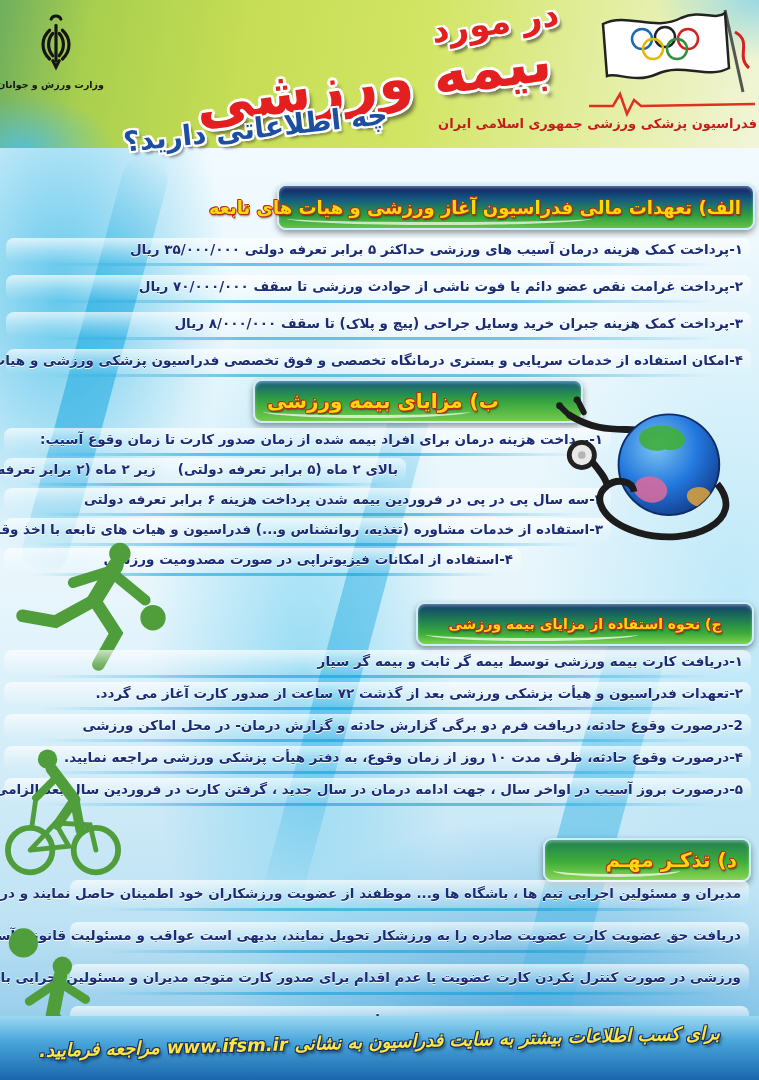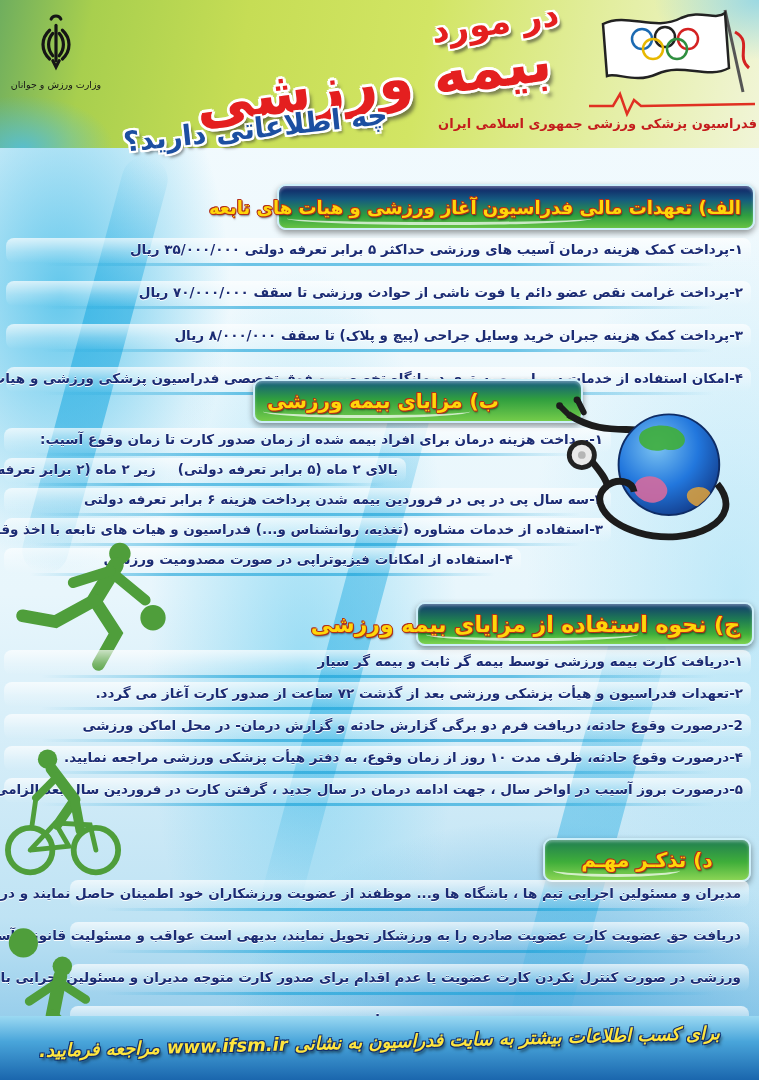--- a/index.html
+++ b/index.html
@@ -29,21 +29,21 @@
   .t-about{position:absolute;top:2px;right:200px;transform:rotate(-8deg);
     font-size:34px;font-weight:bold;color:#e41f1f;white-space:nowrap;
     text-shadow:-2px 0 0 #fff,2px 0 0 #fff,0 -2px 0 #fff,0 2px 0 #fff,-2px -2px 0 #fff,2px 2px 0 #fff,-2px 2px 0 #fff,2px -2px 0 #fff,3px 5px 3px rgba(40,40,40,.55);}
   .t-main{position:absolute;top:26px;right:208px;transform:rotate(-7deg);transform-origin:right center;
     font-size:58px;font-weight:bold;color:#e41f1f;white-space:nowrap;
     text-shadow:-3px 0 0 #fff,3px 0 0 #fff,0 -3px 0 #fff,0 3px 0 #fff,-2px -2px 0 #fff,2px 2px 0 #fff,-2px 2px 0 #fff,2px -2px 0 #fff,4px 6px 4px rgba(40,40,40,.55);}
   .t-sub{position:absolute;top:98px;right:372px;transform:rotate(-6deg);transform-origin:right center;
     font-size:28px;font-weight:bold;color:#1c4fa1;white-space:nowrap;
     text-shadow:-2px 0 0 #fff,2px 0 0 #fff,0 -2px 0 #fff,0 2px 0 #fff,-2px -2px 0 #fff,2px 2px 0 #fff,-2px 2px 0 #fff,2px -2px 0 #fff,3px 4px 3px rgba(40,40,40,.5);}
   .ministry{position:absolute;top:14px;left:8px;width:96px;text-align:center;}
-  .ministry .cap{font-size:9.5px;font-weight:normal;color:#161616;margin-top:3px;white-space:nowrap;}
+  .ministry .cap{font-size:9.5px;font-weight:bold;color:#161616;margin-top:3px;white-space:nowrap;}
   .federation{position:absolute;top:4px;right:2px;width:170px;height:142px;}
   .smfiri{position:absolute;top:76px;left:0;right:8px;text-align:center;font-size:25px;font-weight:bold;
     font-style:italic;color:#2a3f9d;letter-spacing:2px;direction:ltr;
     text-shadow:1px 1px 0 #aac,2px 2px 3px rgba(0,0,0,.35);}
   .ecg{position:absolute;top:84px;left:0;width:170px;height:32px;}
   .fed-cap{position:absolute;top:112px;left:0;right:0;text-align:center;font-size:13px;font-weight:bold;color:#c41d1d;white-space:nowrap;}
 
   
   .banner{position:absolute;border:2px solid #cdeef9;border-radius:9px;display:flex;align-items:center;
     box-shadow:0 3px 6px rgba(0,0,0,.4), inset 0 2px 3px rgba(255,255,255,.35);}
@@ -52,29 +52,29 @@
   .banner .bt{width:100%;padding:0 12px;font-weight:bold;color:#ffd60a;white-space:nowrap;
     text-shadow:-1px 0 0 #b3301a,1px 0 0 #b3301a,0 -1px 0 #b3301a,0 1px 0 #b3301a,1px 1px 0 #b3301a,-1px -1px 0 #b3301a,1px 2px 2px rgba(0,0,0,.5);}
   .banner-a{top:184px;right:4px;width:474px;height:42px;
     background:linear-gradient(180deg,#111d63 0%, #155a80 32%, #2f9e3f 70%, #66c344 100%);}
   .banner-a .bt{font-size:18px;text-align:right;}
   .banner-b{top:379px;right:176px;width:326px;height:40px;
     background:linear-gradient(180deg,#155a80 0%, #2f9e3f 45%, #74cc4a 100%);}
   .banner-b .bt{font-size:20px;text-align:left;}
   .banner-c{top:602px;right:5px;width:334px;height:40px;
     background:linear-gradient(180deg,#123a70 0%, #1f7d52 40%, #3fae3a 75%, #7ed34f 100%);}
-  .banner-c .bt{font-size:22px;text-align:center;}
+  .banner-c .bt{font-size:14px;text-align:center;}
   .banner-d{top:838px;right:8px;width:204px;height:40px;
     background:linear-gradient(180deg,#1f7d52 0%, #3fae3a 55%, #8ad455 100%);}
-  .banner-d .bt{font-size:20px;text-align:center;}
+  .banner-d .bt{font-size:20px;}
 
   
   .lines{position:absolute;text-align:right;}
   .line{position:relative;font-weight:bold;color:#1b2c74;font-size:13.5px;line-height:21px;
-    margin-bottom:18px;padding:1px 8px 3px;white-space:nowrap;border-radius:8px;
+    margin-bottom:12px;padding:1px 8px 3px;white-space:nowrap;border-radius:8px;
     text-shadow:0 1px 0 rgba(255,255,255,.95),0 -1px 0 rgba(255,255,255,.75);
     background:linear-gradient(180deg, rgba(255,255,255,.7) 0%, rgba(255,255,255,.25) 55%, rgba(255,255,255,0) 100%);}
   .line::after{content:"";position:absolute;bottom:-3px;right:5%;left:5%;height:3px;border-radius:3px;
     background:linear-gradient(to left, rgba(20,160,215,0), rgba(20,160,215,.6) 30%, rgba(20,160,215,.6) 70%, rgba(20,160,215,0));}
   .lines-a{top:238px;right:8px;left:6px;}
   .lines-b{top:428px;right:148px;left:4px;}
   .lines-b .line{margin-bottom:5px;}
   .indent{margin-right:205px;}
   .gap{display:inline-block;width:22px;}
   .lines-c{top:650px;right:8px;left:4px;}

